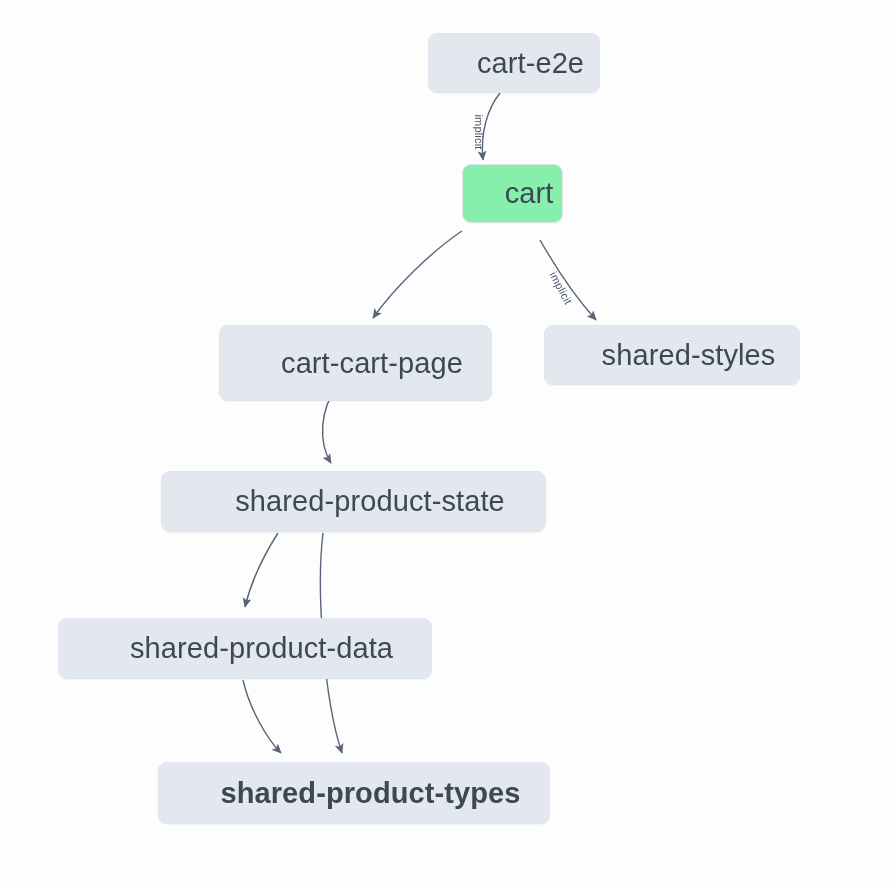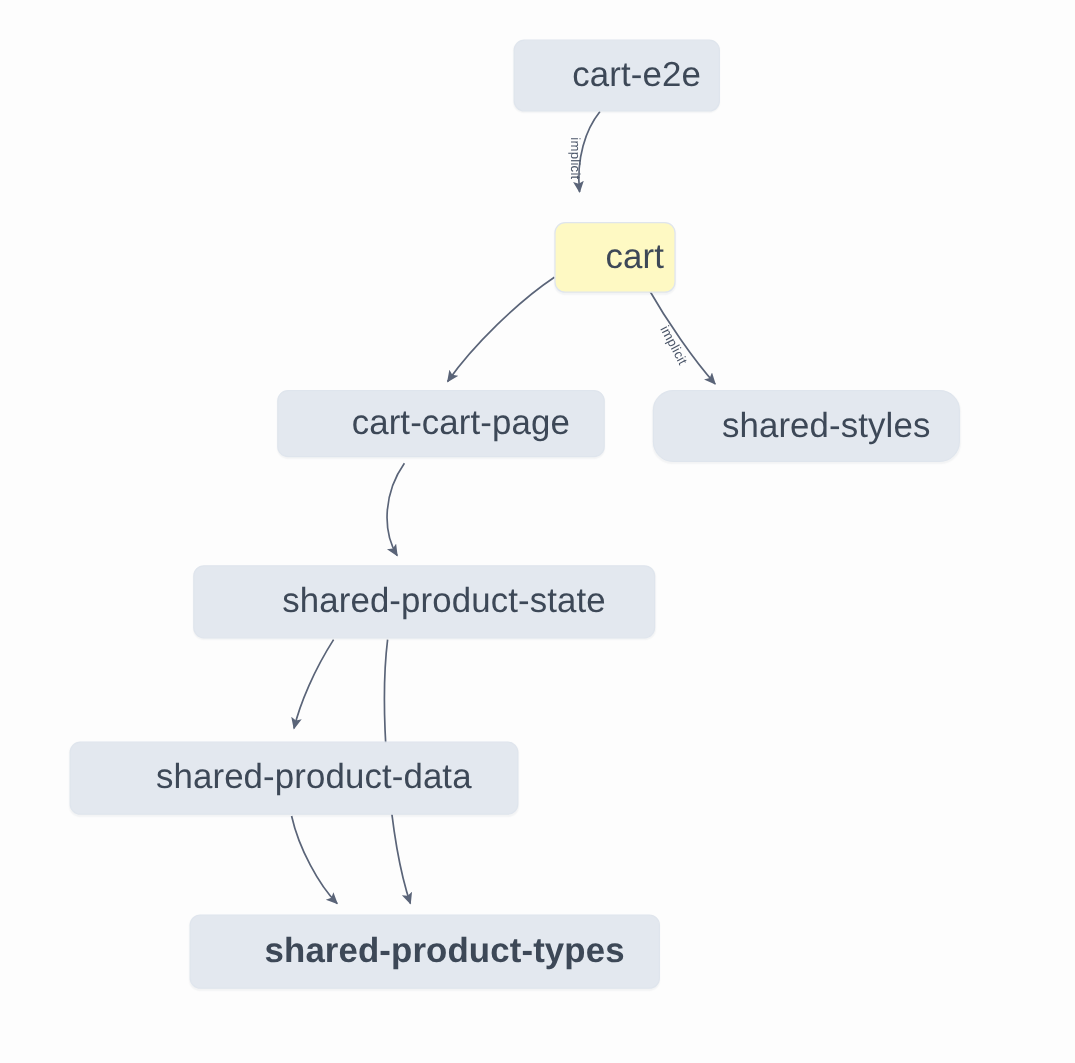--- a/index.html
+++ b/index.html
@@ -84,27 +84,27 @@
 
   <div id="edge-labels">
       <div class="edge-label" style="left: 479px; top: 132px; color: rgb(74, 85, 104); transform: translate(-50%, -50%) rotate(90deg);">implicit</div>
       <div class="edge-label" style="left: 561px; top: 288px; color: rgb(74, 85, 104); transform: translate(-50%, -50%) rotate(62deg);">implicit</div>
     </div>
 
   <div id="node-layer">
       <div class="node" style="left: 428px; top: 33px; width: 172px; height: 60px; background: rgb(227, 232, 239); border-color: rgb(223, 229, 237); color: rgb(61, 72, 87);">
         <span class="node-label">cart-e2e</span>
       </div>
-      <div class="node" style="left: 462px; top: 185px; width: 101px; height: 59px; background: #fef9c3; border-color: rgb(223, 229, 237); color: rgb(61, 72, 87);">
+      <div class="node" style="left: 462px; top: 164px; width: 101px; height: 59px; background: #86efac; border-color: rgb(223, 229, 237); color: rgb(61, 72, 87);">
         <span class="node-label">cart</span>
       </div>
-      <div class="node" style="left: 231px; top: 325px; width: 273px; height: 56px; background: rgb(227, 232, 239); border-color: rgb(223, 229, 237); color: rgb(61, 72, 87);">
+      <div class="node" style="left: 219px; top: 325px; width: 273px; height: 76px; background: rgb(227, 232, 239); border-color: rgb(223, 229, 237); color: rgb(61, 72, 87);">
         <span class="node-label">cart-cart-page</span>
       </div>
-      <div class="node" style="left: 544px; top: 325px; width: 256px; height: 60px; background: rgb(227, 232, 239); border-color: rgb(223, 229, 237); color: rgb(61, 72, 87); border-radius: 17px;">
+      <div class="node" style="left: 544px; top: 325px; width: 256px; height: 60px; background: rgb(227, 232, 239); border-color: rgb(223, 229, 237); color: rgb(61, 72, 87);">
         <span class="node-label">shared-styles</span>
       </div>
       <div class="node" style="left: 161px; top: 471px; width: 385px; height: 61px; background: rgb(227, 232, 239); border-color: rgb(223, 229, 237); color: rgb(61, 72, 87); text-align: right;">
         <span class="node-label">shared-product-state</span>
       </div>
       <div class="node" style="left: 46px; top: 618px; width: 374px; height: 61px; background: rgb(227, 232, 239); border-color: rgb(223, 229, 237); color: rgb(61, 72, 87); margin-left: 12px;">
         <span class="node-label">shared-product-data</span>
       </div>
       <div class="node" style="left: 158px; top: 762px; width: 392px; height: 62px; background: rgb(227, 232, 239); border-color: rgb(223, 229, 237); color: rgb(61, 72, 87); font-weight: bold;">
         <span class="node-label">shared-product-types</span>

